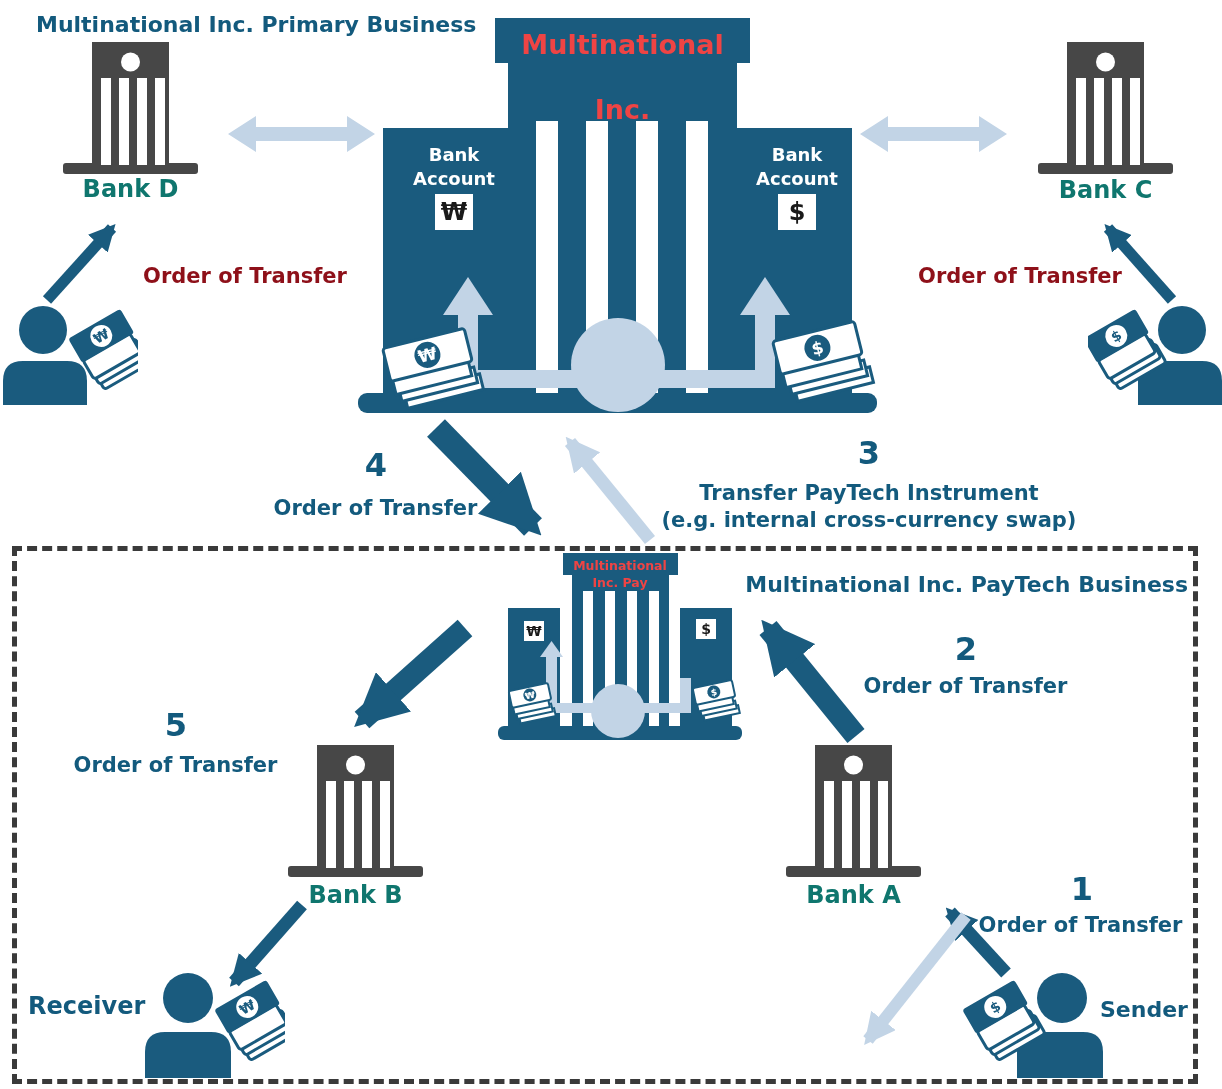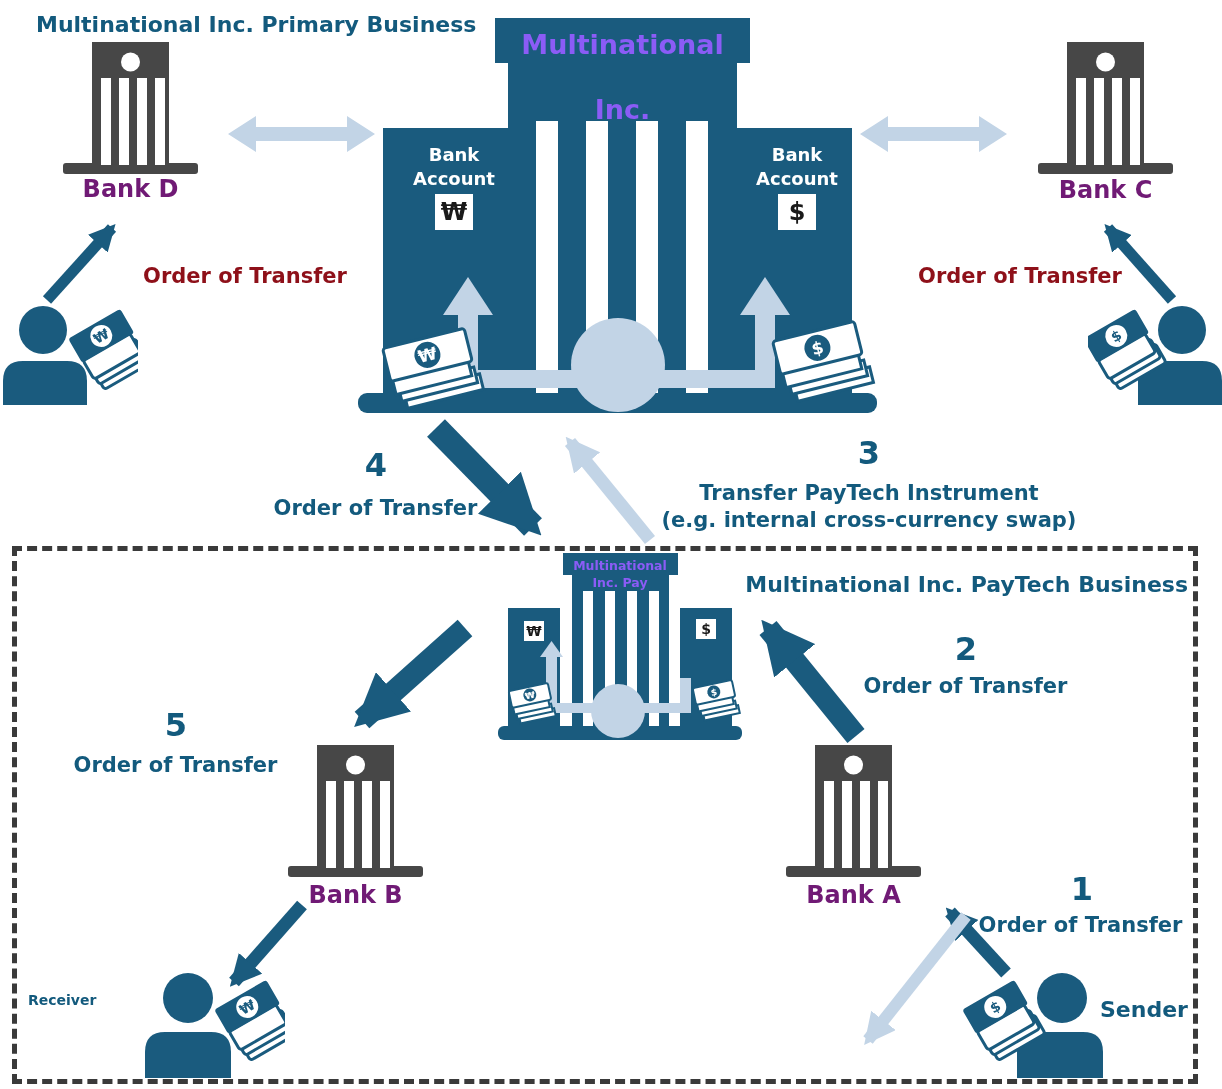--- a/index.html
+++ b/index.html
@@ -2,22 +2,22 @@
 <html><head>
 <meta charset="utf-8">
 <style>
   html,body{margin:0;padding:0;background:#fff;}
   .canvas{position:relative;width:1222px;height:1089px;background:#fff;overflow:hidden;
           font-family:"DejaVu Sans","Liberation Sans",sans-serif;}
   .abs{position:absolute;padding-left:8px;}
   .txt{position:absolute;z-index:3;font-weight:bold;white-space:nowrap;}
   .teal-txt{color:#135A7D;}
   .maroon-txt{color:#8E1019;}
-  .gray-txt{color:#701a75;}
-  .white-txt{color:#8b5cf6;}
+  .gray-txt{color:#0f766e;}
+  .white-txt{color:#ef4444;}
   .center{text-align:center;}
   .right{text-align:right;}
   .title{font-size:22px;}
   .num{font-size:32px;}
   .order{font-size:21px;}
   .banklabel{font-size:24px;}
   .svgwrap{position:absolute;z-index:1;}
   .arrows{position:absolute;left:0;top:0;z-index:2;pointer-events:none;}
   .dashed-box{position:absolute;left:12px;top:546px;width:1186px;height:538px;
               border:5px dashed #3A3A3A;box-sizing:border-box;z-index:0;}
@@ -81,21 +81,21 @@
 
   <div class="txt teal-txt num center" style="left:930px;top:630px;width:72px;">2</div>
   <div class="txt teal-txt order center" style="left:848px;top:674px;width:235px;">Order of Transfer</div>
 
   <div class="txt gray-txt banklabel center" style="left:288px;top:881px;width:135px;">Bank B</div>
   <div class="txt gray-txt banklabel center" style="left:786px;top:881px;width:135px;">Bank A</div>
 
   <div class="txt teal-txt num center" style="left:1046px;top:870px;width:72px;">1</div>
   <div class="txt teal-txt order center" style="left:968px;top:913px;width:225px;">Order of Transfer</div>
 
-  <div class="txt teal-txt" style="left:28px;top:992px;font-size:14px;">Receiver</div>
+  <div class="txt teal-txt" style="left:28px;top:992px;font-size:24px;">Receiver</div>
   <div class="txt teal-txt" style="left:1100px;top:997px;font-size:22px;">Sender</div>
 
 
   <svg class="svgwrap" style="left:355px;top:15px;" width="525" height="400" viewBox="0 0 525 400">
     <rect x="140" y="3" width="255" height="45" fill="#1A5B7E"></rect>
     <rect x="153" y="40" width="229" height="350" fill="#1A5B7E"></rect>
     <rect x="28" y="113" width="126" height="280" fill="#1A5B7E"></rect>
     <rect x="371" y="113" width="126" height="280" fill="#1A5B7E"></rect>
     <rect x="181" y="106" width="22" height="272" fill="#ffffff"></rect>
     <rect x="231" y="106" width="22" height="272" fill="#ffffff"></rect>

